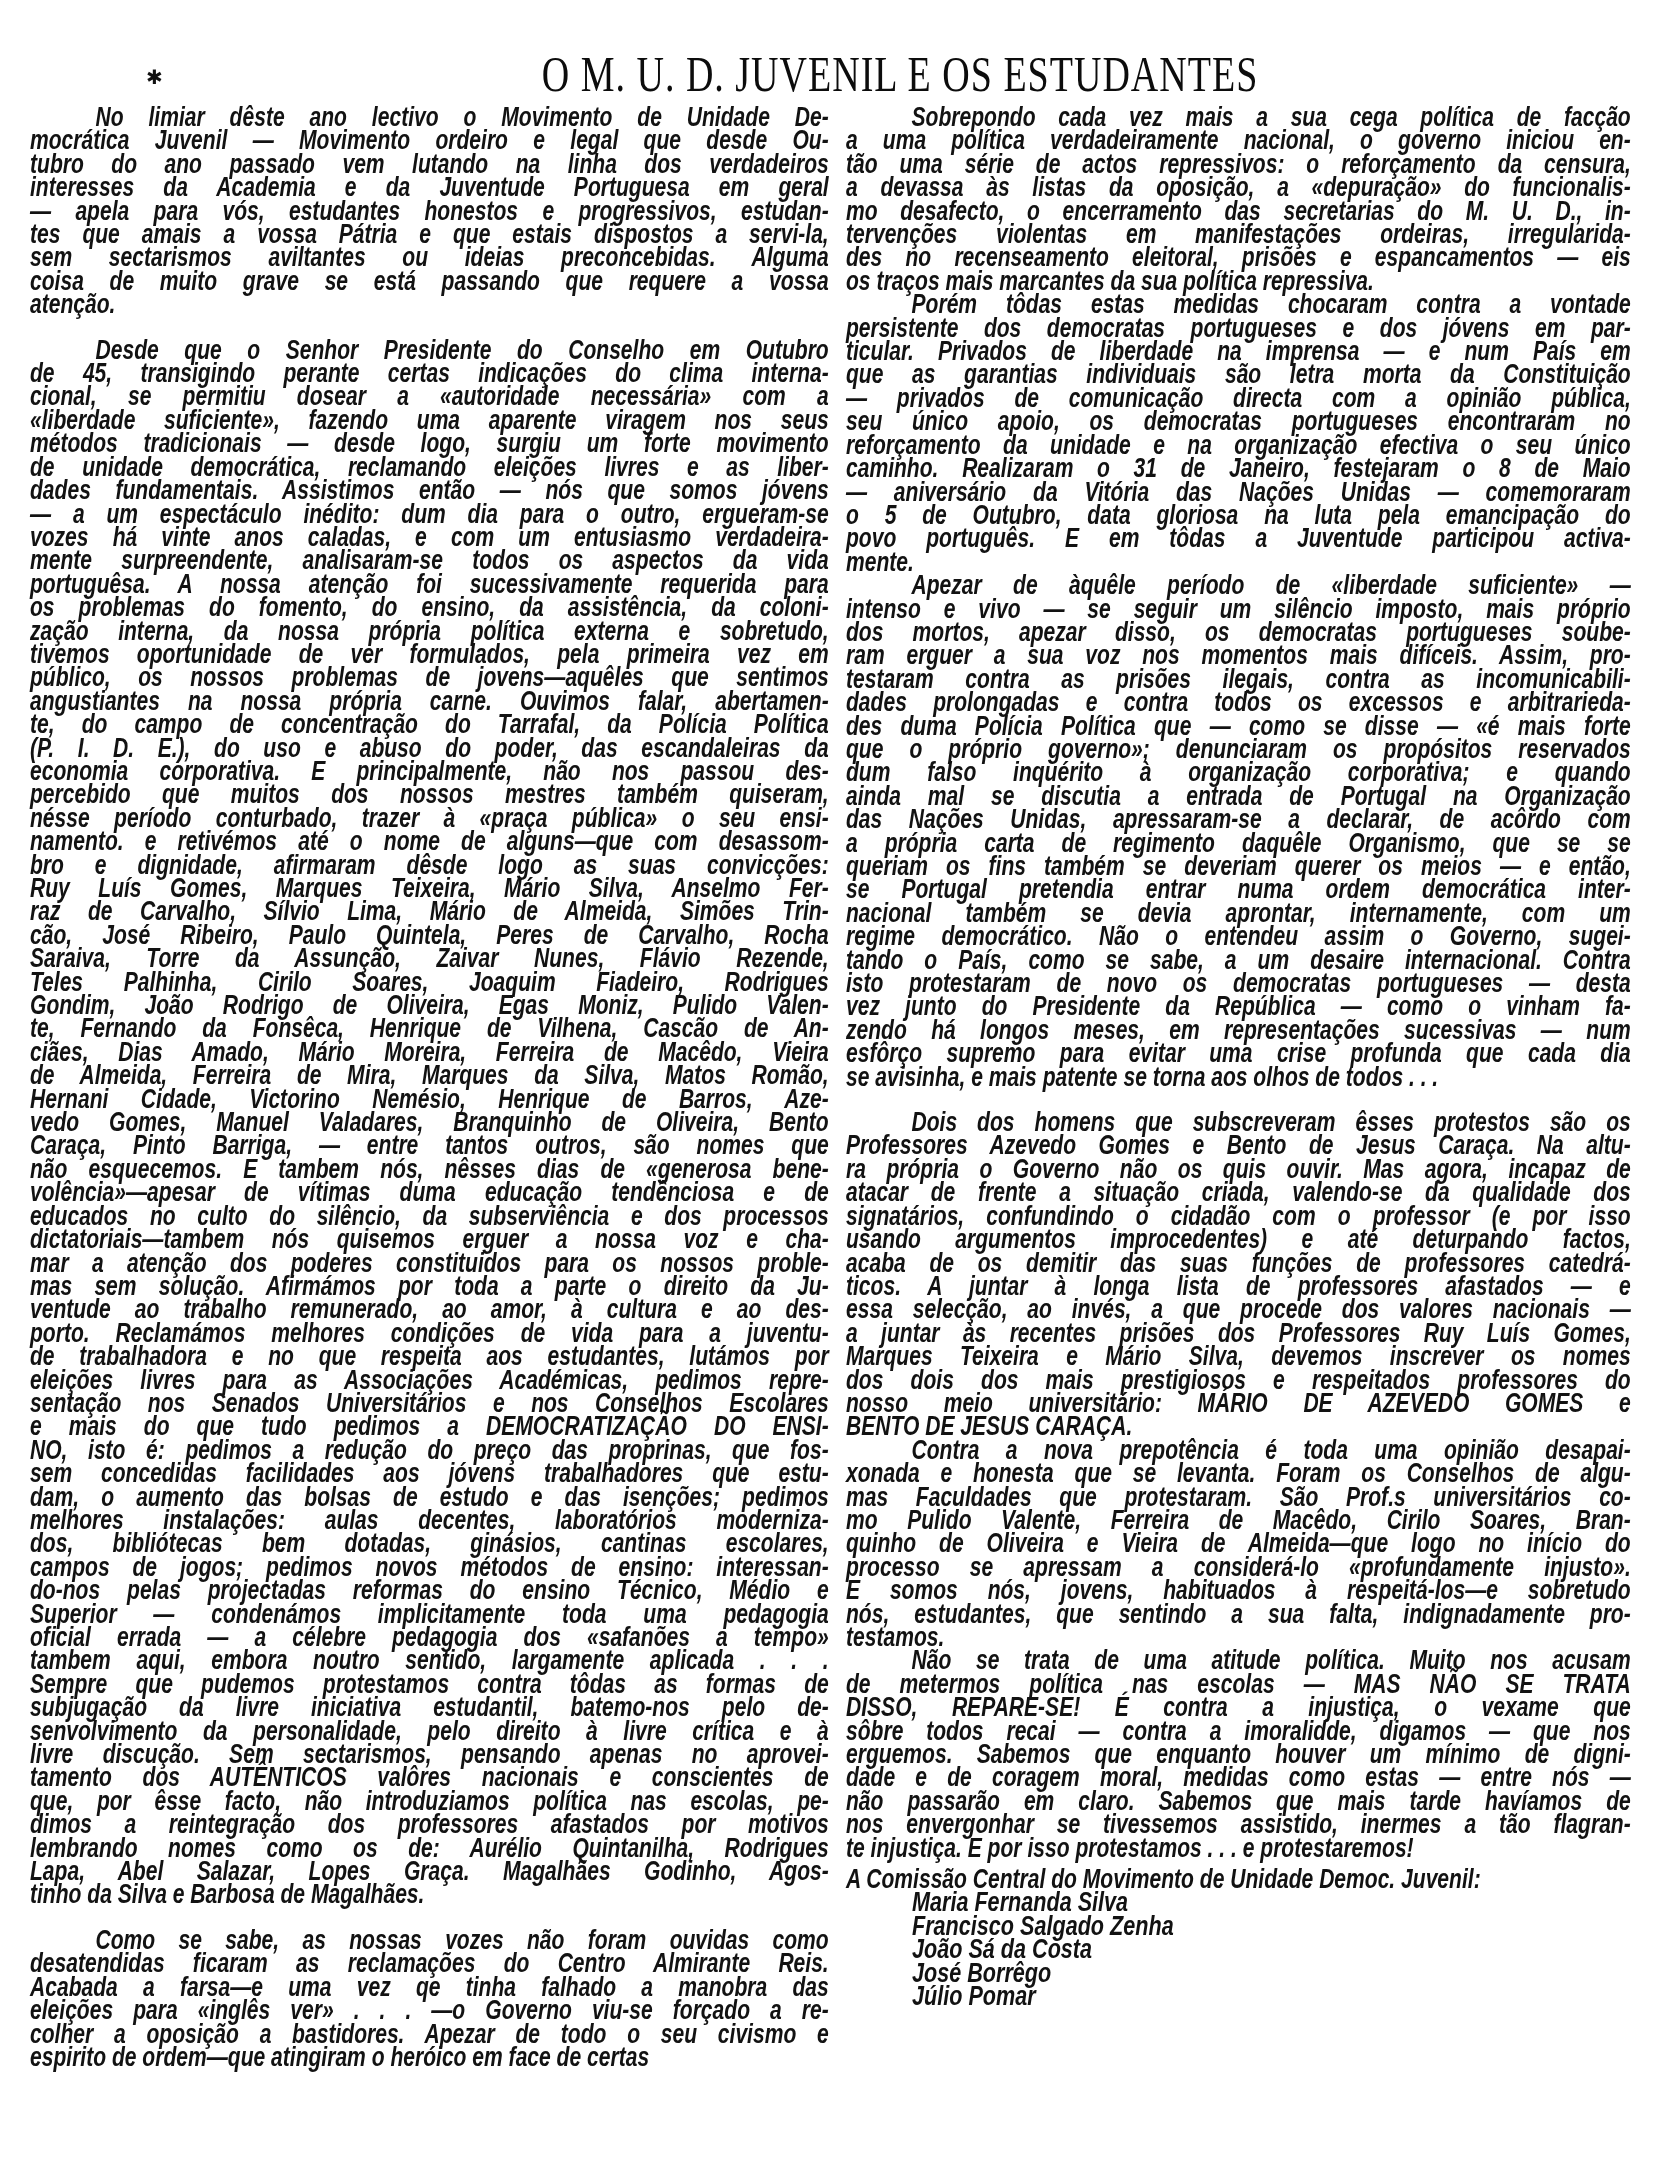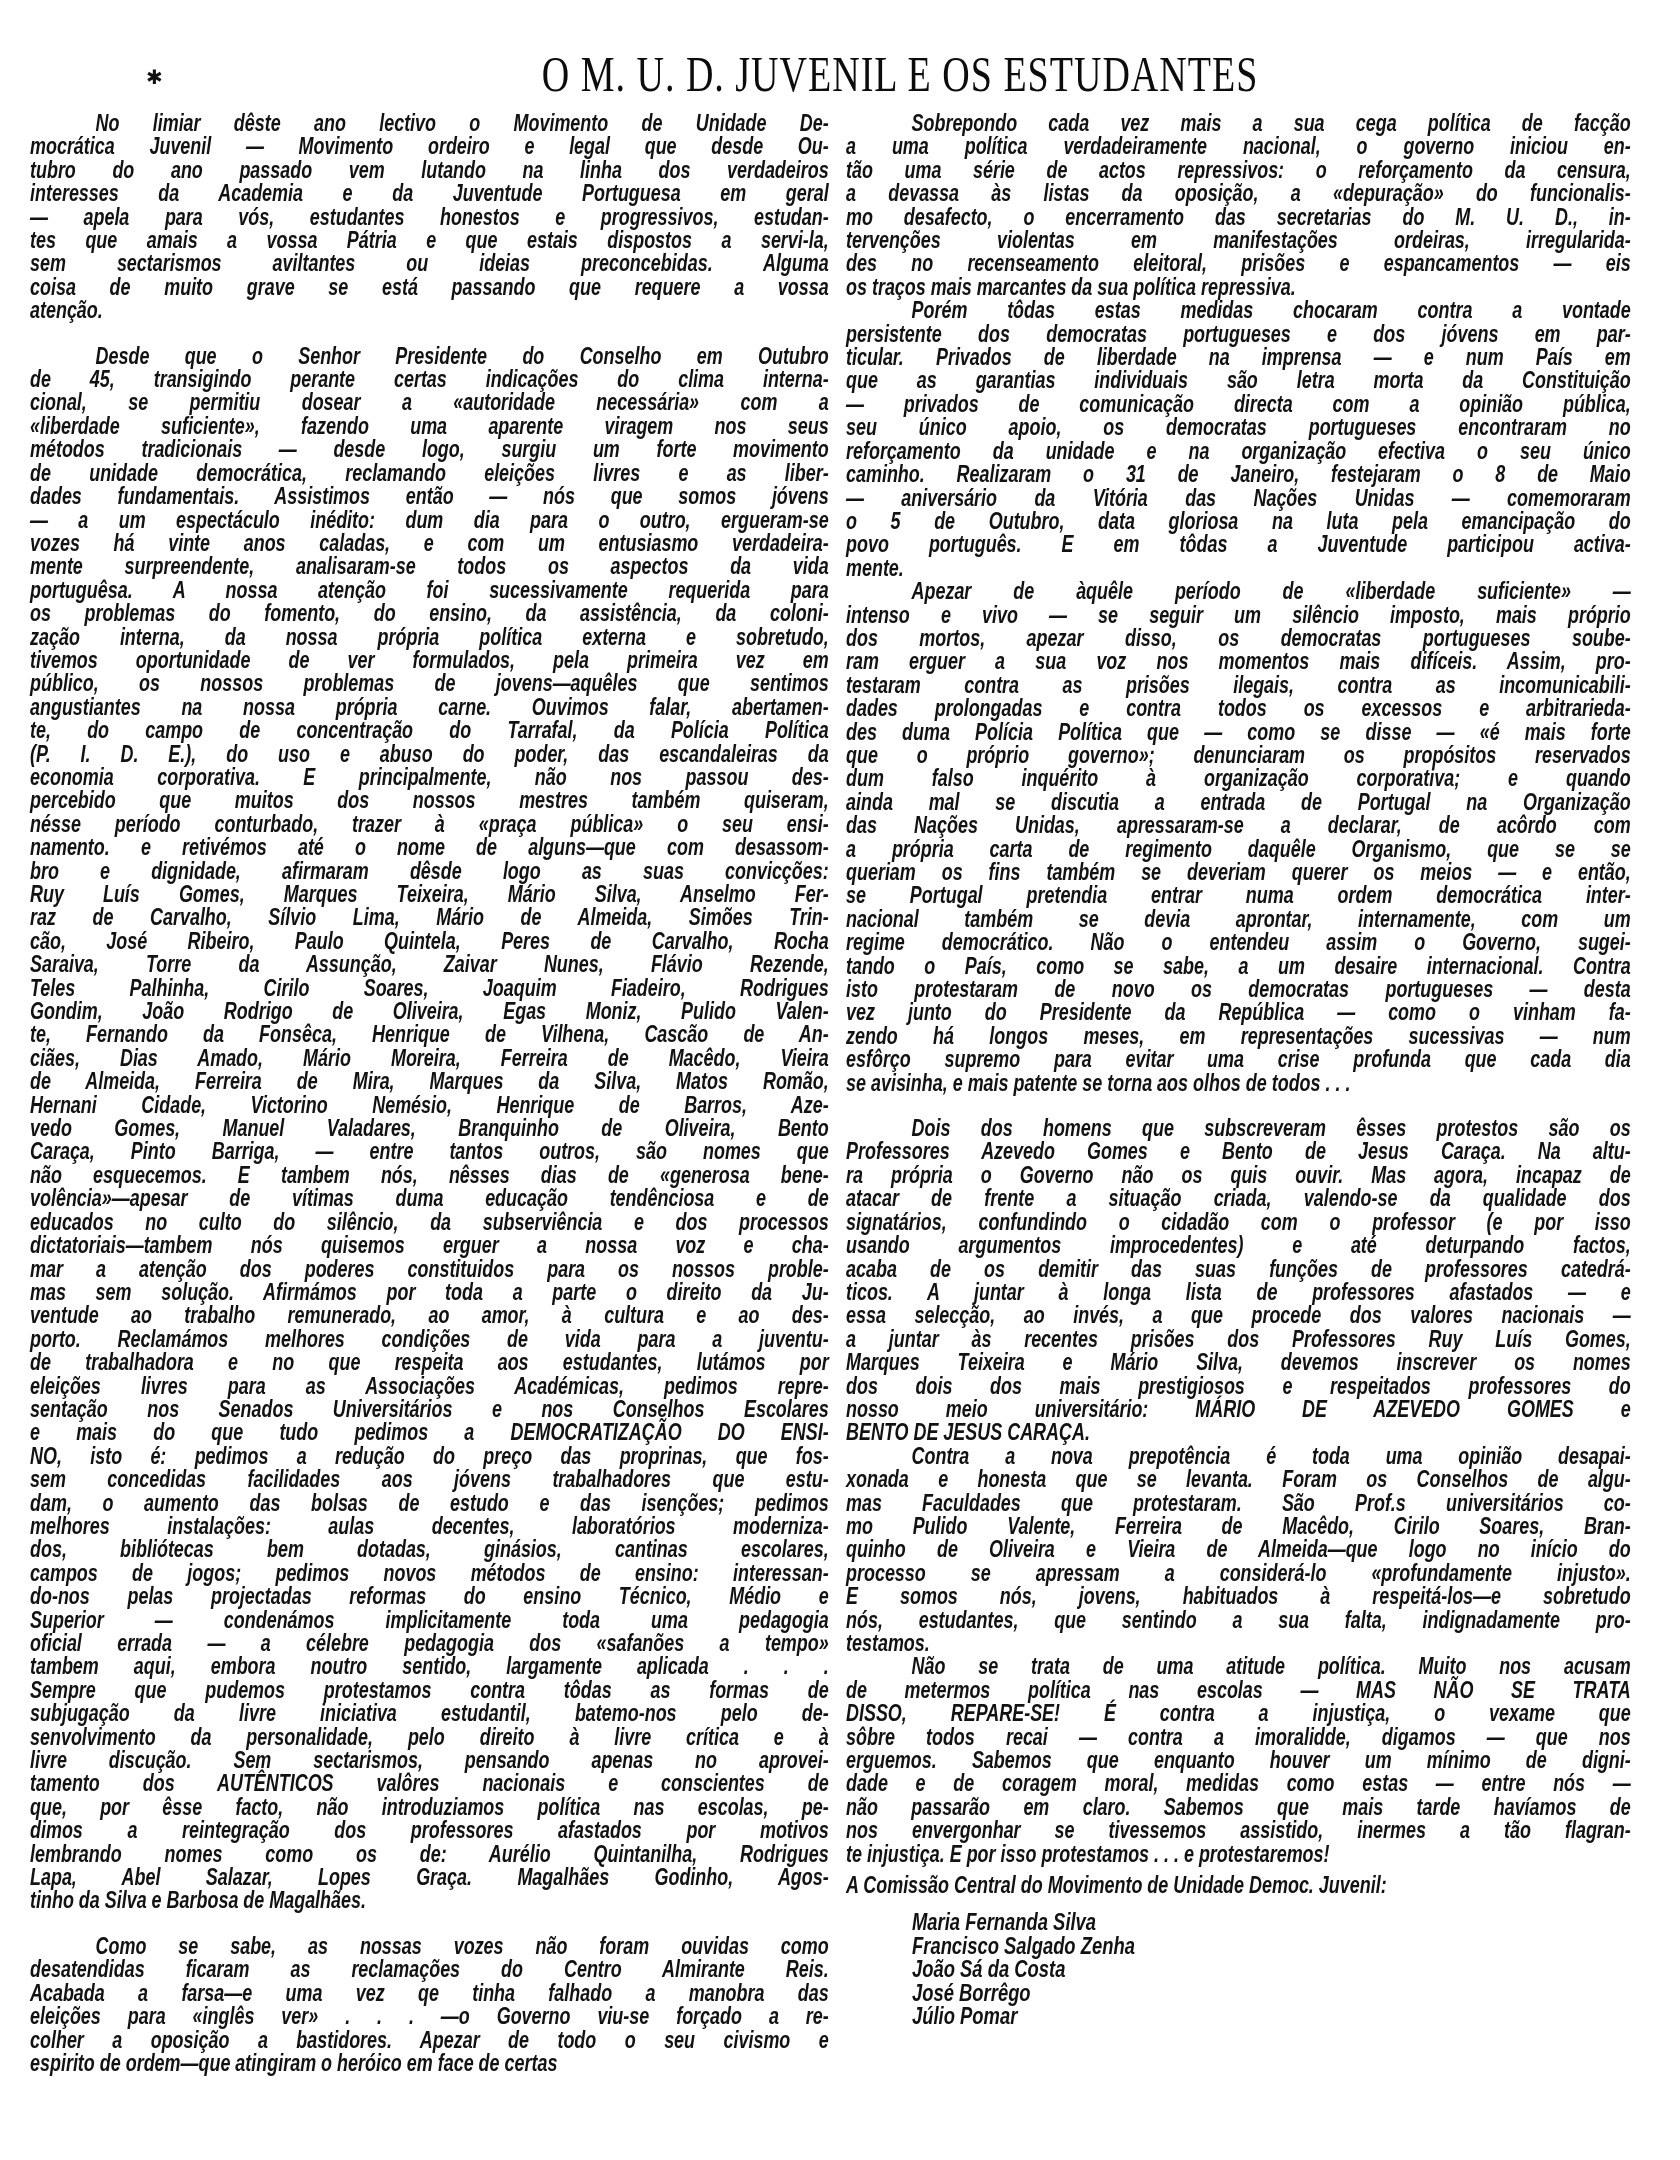--- a/index.html
+++ b/index.html
@@ -12,37 +12,37 @@
     position: absolute; left: 146px; top: 67px; width: 20px; height: 20px;
     font-family: "DejaVu Sans", sans-serif; font-size: 20px; line-height: 20px; color: #111;
   }
   .title {
     position: absolute; left: 0; top: 44px; width: 1680px; text-align: center;
     font-family: "Liberation Serif", serif; font-size: 38px; letter-spacing: 1px;
     transform: scaleY(1.35); transform-origin: top center; color: #0c0c0c;
     padding-left: 120px; box-sizing: border-box;
   }
   .col {
-    position: absolute; top: 112px;
+    position: absolute; top: 106px;
     font-family: "Liberation Sans", sans-serif; font-style: italic; font-weight: bold;
-    font-size: 23px; line-height: 23.4px; color: #121212;
+    font-size: 27px; line-height: 23.4px; color: #121212;
   }
   .col-left  { left: 30px;  width: 800px; }
   .col-right { left: 846px; width: 786px; }
   .para { margin: 0; }
   .line {
     display: block; white-space: nowrap; text-align: justify; text-align-last: justify;
     transform: scaleX(0.78); transform-origin: left center; width: 128%;
   }
   .line.last { text-align-last: left; }
   .line.indent { padding-left: 84px; box-sizing: border-box; }
   .gap { height: 22px; }
   .gap-s { height: 8px; }
   .signers {
-    display: grid; grid-template-columns: 380px 380px; margin-left: 66px; margin-top: 14px;
+    display: grid; grid-template-columns: 380px 380px; margin-left: 66px; 
   }
   .signer { display: block; white-space: nowrap; transform: scaleX(0.8); transform-origin: left center; }
 </style>
 </head>
 <body>
 
 <div class="page">
   <span class="ornament">✱</span>
   <div class="title">O M. U. D. JUVENIL E OS ESTUDANTES</div>
 

